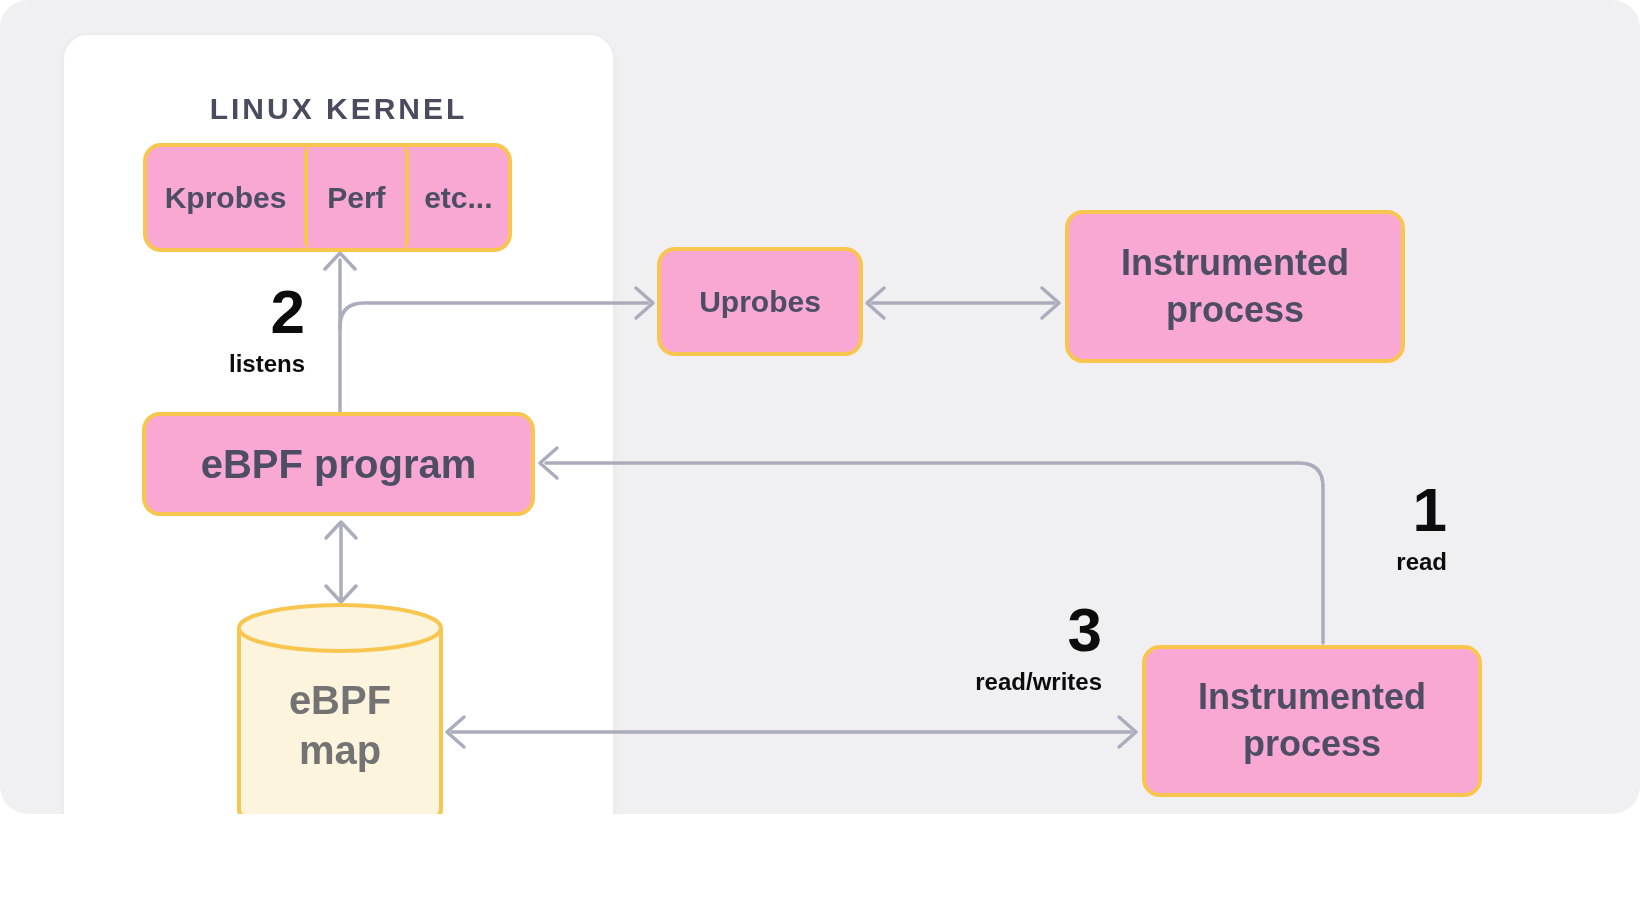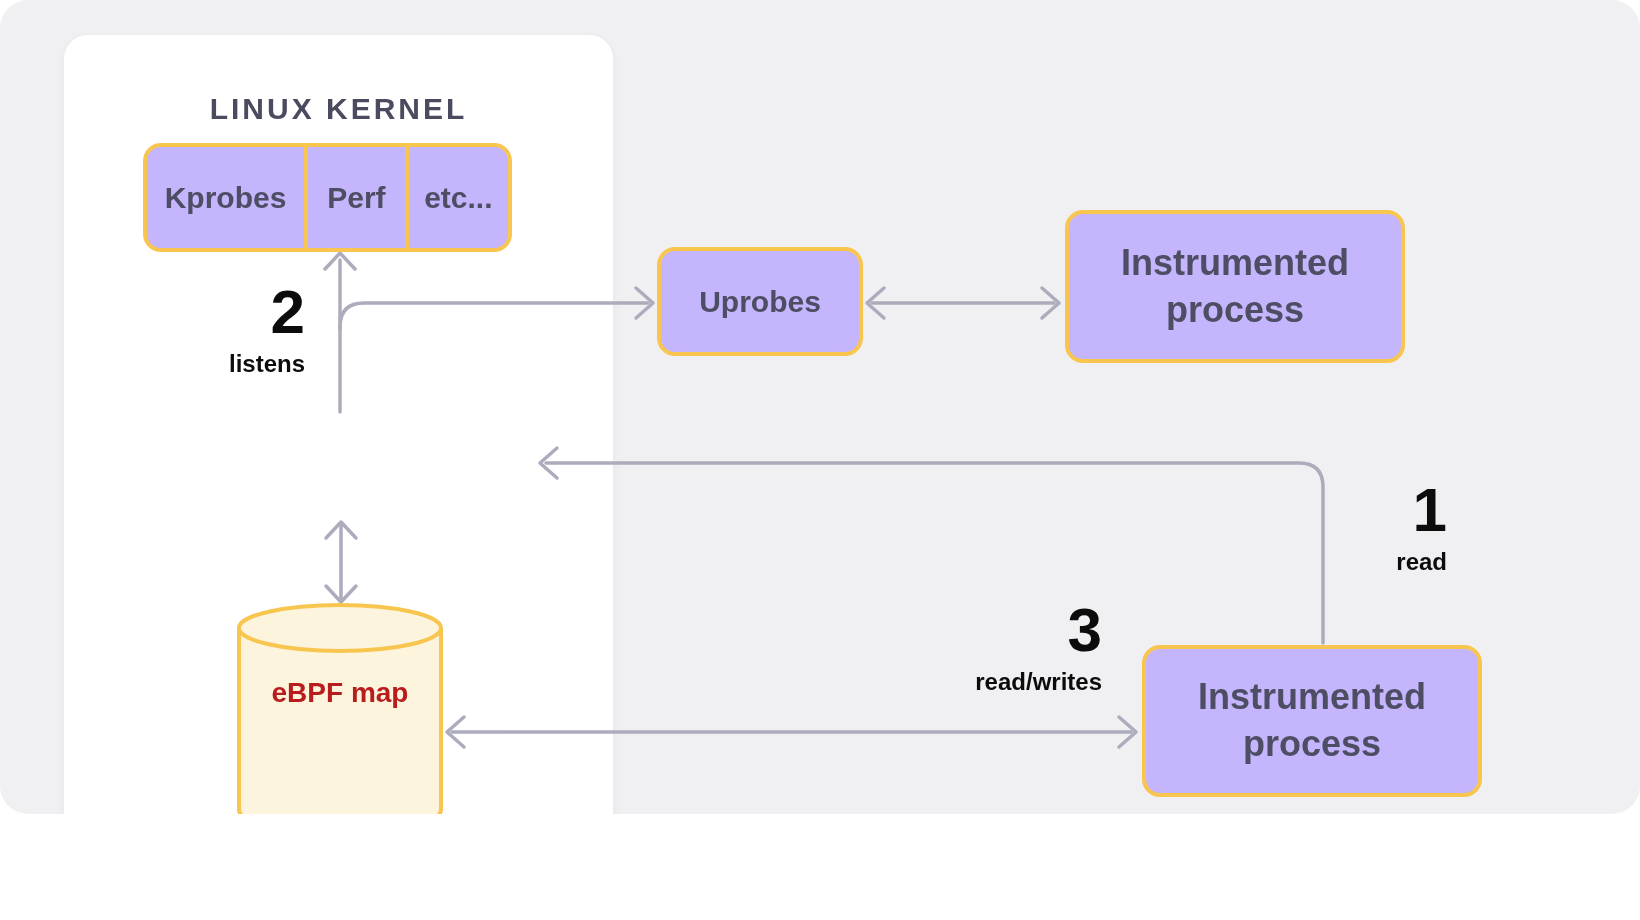--- a/index.html
+++ b/index.html
@@ -21,48 +21,48 @@
   #panel-kernel{left:64px;top:35px;width:549px;height:847px;}
   #panel-user{left:883px;top:35px;width:694px;height:847px;}
   .panel-title{
     position:absolute;top:57px;left:0;width:100%;
     text-align:center;
     font-size:30px;font-weight:800;letter-spacing:3px;
     color:#4B4B5F;
   }
   .node{
     position:absolute;
-    background:#c4b5fd;
+    background:#f9a8d4;
     border:4px solid #F8C64F;
     border-radius:18px;
     color:#4D4D63;
     font-weight:700;
     display:flex;align-items:center;justify-content:center;
     text-align:center;
     box-sizing:border-box;
     z-index:3;
   }
   #probes-row{left:143px;top:143px;width:369px;height:109px;padding:0;display:flex;align-items:stretch;}
   .probe-cell{
     display:flex;align-items:center;justify-content:center;
     font-size:30px;font-weight:700;color:#4D4D63;
   }
   .probe-cell.c0{flex:0 0 43.5%;}
-  .probe-cell.c1{flex:0 0 29%;border-left:4px solid #F8C64F;border-right:4px solid #F8C64F;box-sizing:border-box;}
+  .probe-cell.c1{flex:0 0 29%;border-left:4px solid #F8C64F;border-right:4px solid #F8C64F;box-sizing:border-box;border-radius:6px;}
   .probe-cell.c2{flex:1 1 auto;}
   #uprobes{left:657px;top:247px;width:206px;height:109px;font-size:30px;text-align:right;}
   #proc-top{left:1065px;top:210px;width:340px;height:153px;font-size:36px;line-height:1.3;}
   #program{left:142px;top:412px;width:393px;height:104px;font-size:40px;}
   #proc-bottom{left:1142px;top:645px;width:340px;height:152px;font-size:36px;line-height:1.3;}
   #map{
     position:absolute;left:237px;top:603px;width:206px;height:232px;z-index:3;
   }
   #map-label{
     position:absolute;left:33px;top:72px;width:140px;
-    text-align:center;color:#b91c1c;font-size:28px;font-weight:700;line-height:1.25;
+    text-align:center;color:#737373;font-size:40px;font-weight:700;line-height:1.25;
   }
   .edges{
     position:absolute;left:0;top:0;width:1640px;height:920px;
     z-index:2;pointer-events:none;
   }
   .edge{stroke:#ACACBD;stroke-width:3.5;fill:none;stroke-linecap:round;stroke-linejoin:round;}
   .annotation{
     position:absolute;text-align:right;color:#0C0C0C;z-index:4;
   }
   .annotation .num{font-size:62px;font-weight:800;line-height:1;}
@@ -119,20 +119,21 @@
   <div class="node" id="probes-row">
     <div class="probe-cell c0">Kprobes</div>
     <div class="probe-cell c1">Perf</div>
     <div class="probe-cell c2">etc...</div>
   </div>
 
   <div class="node" id="uprobes">Uprobes</div>
 
   <div class="node" id="proc-top">Instrumented process</div>
 
+  <div class="node" id="program">eBPF program</div>
 
   <div id="map">
     <svg width="206" height="232" viewBox="0 0 206 232" xmlns="http://www.w3.org/2000/svg">
       <path d="M2,25 L2,207 A101,23 0 0 0 204,207 L204,25" fill="#FDF4DE" stroke="#F8C64F" stroke-width="4"></path>
       <ellipse cx="103" cy="25" rx="101" ry="23" fill="#FDF4DE" stroke="#F8C64F" stroke-width="4"></ellipse>
     </svg>
     <div id="map-label">eBPF map</div>
   </div>
 
   <div class="node" id="proc-bottom">Instrumented process</div>

